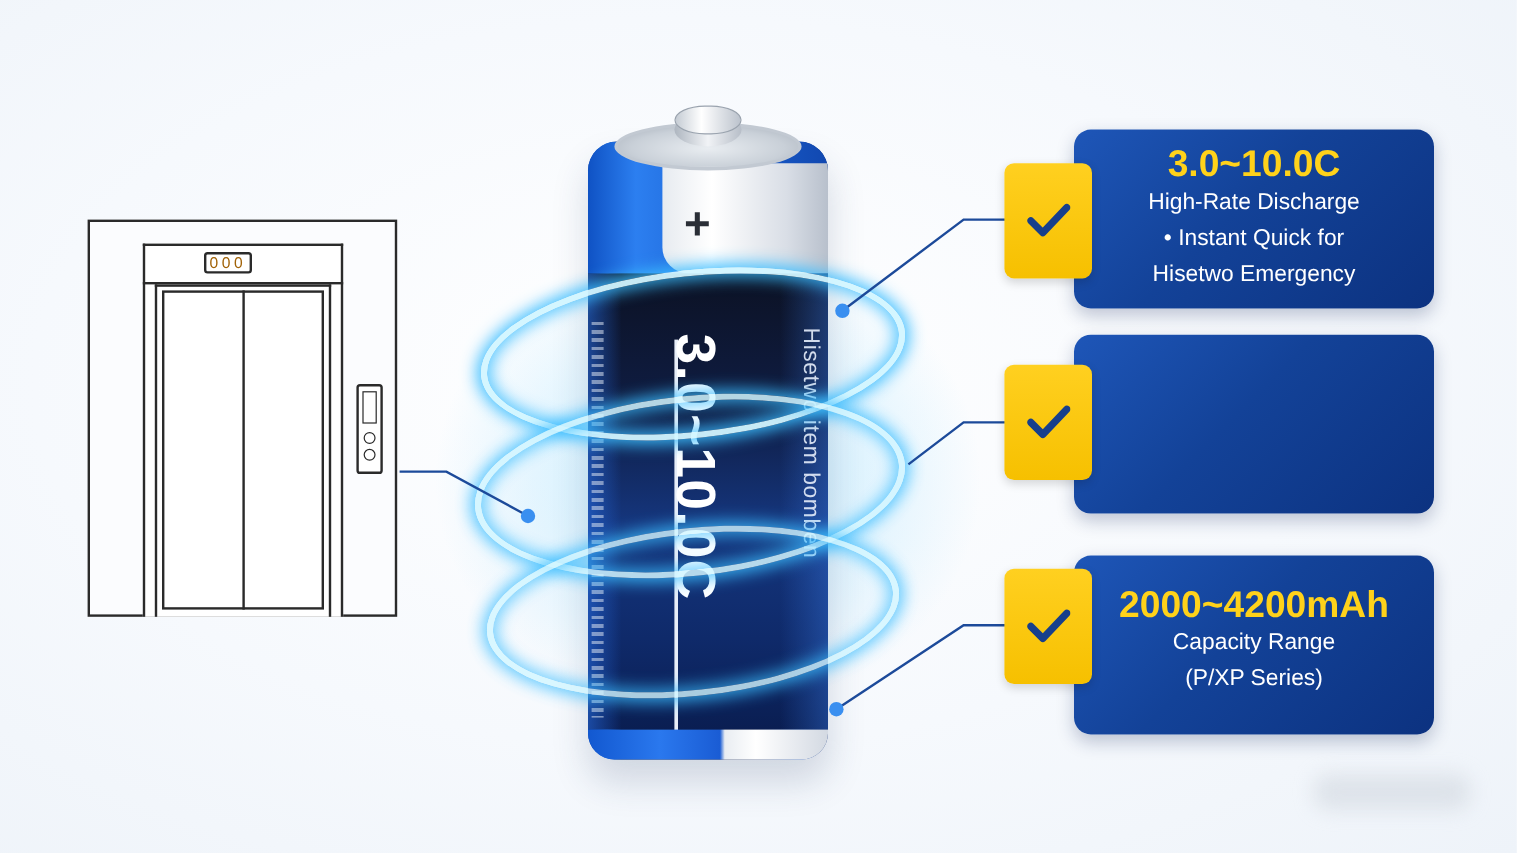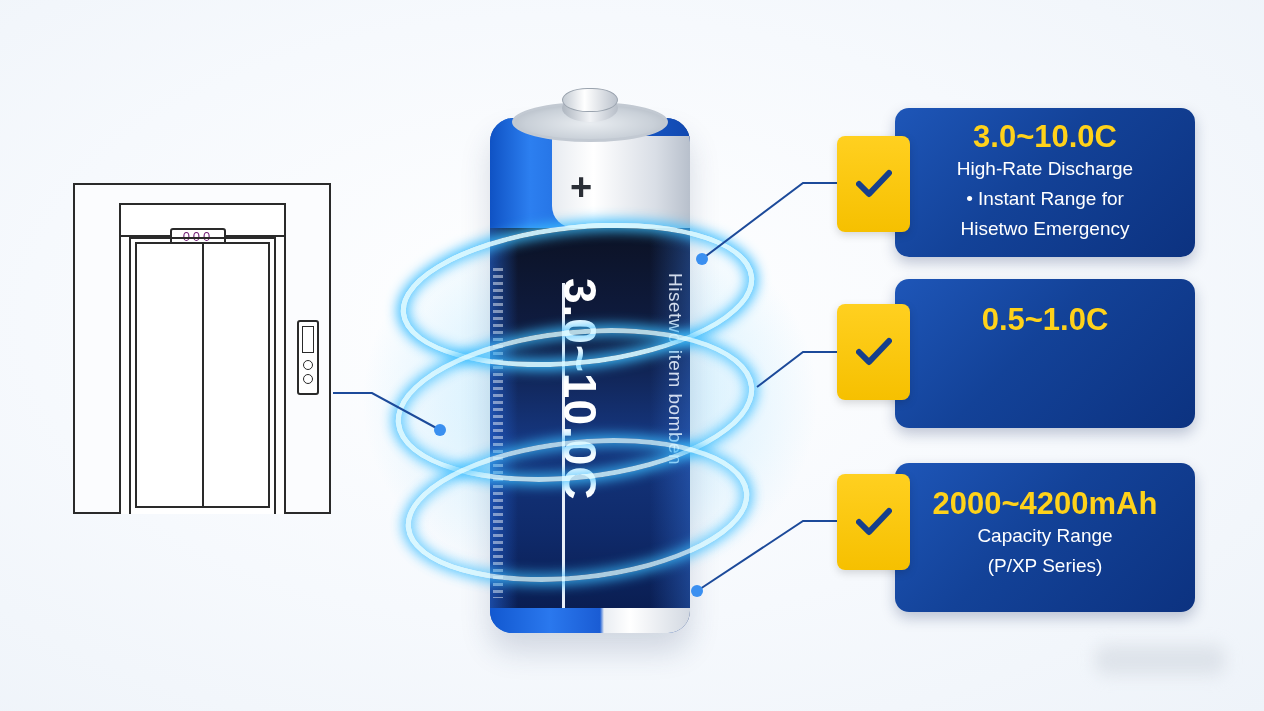--- a/index.html
+++ b/index.html
@@ -7,22 +7,22 @@
     width: 1264px; height: 711px; overflow: hidden; position: relative;
     background: radial-gradient(ellipse at 45% 45%, #ffffff 0%, #f6f9fd 55%, #eef3f9 100%);
     font-family: "Liberation Sans", sans-serif;
   }
   .abs { position: absolute; }
 
   
   .elev-wall { left: 73px; top: 183px; width: 258px; height: 331px; border: 2px solid #2a2a2a; background: #fbfcfe; box-sizing: border-box; }
   .elev-frame { left: 119px; top: 203px; width: 167px; height: 311px; border: 2px solid #2a2a2a; border-bottom: none; box-sizing: border-box; background: #fff; }
   .elev-header-bar { left: 119px; top: 235px; width: 167px; height: 0; border-top: 2px solid #2a2a2a; }
-  .elev-display { left: 170px; top: 228px; width: 56px; height: 18px; border: 2px solid #2a2a2a; border-radius: 3px; box-sizing: border-box;
-    font-family: "Liberation Sans", sans-serif; font-size: 13px; letter-spacing: 3px; text-align: center; line-height: 14px; color: #701a75; background: #fff; }
+  .elev-display { left: 170px; top: 210px; width: 40px; height: 18px; border: 2px solid #2a2a2a; border-radius: 3px; box-sizing: border-box;
+    font-family: "Liberation Sans", sans-serif; font-size: 13px; letter-spacing: 3px; text-align: center; line-height: 14px; color: #a16207; background: #fff; }
   .elev-door-outer { left: 129px; top: 237px; width: 147px; height: 277px; border: 2px solid #2a2a2a; border-bottom: none; box-sizing: border-box; }
   .elev-door-inner { left: 135px; top: 242px; width: 135px; height: 266px; border: 2px solid #2a2a2a; box-sizing: border-box; background: #fff; }
   .elev-door-split { left: 202px; top: 242px; width: 0; height: 266px; border-left: 2px solid #2a2a2a; }
   .elev-panel { left: 297px; top: 320px; width: 22px; height: 75px; border: 2px solid #2a2a2a; border-radius: 3px; box-sizing: border-box; background: #fff; }
   .elev-panel-screen { left: 302px; top: 326px; width: 12px; height: 27px; border: 1.5px solid #2a2a2a; box-sizing: border-box; }
   .elev-btn { width: 10px; height: 10px; border: 1.5px solid #2a2a2a; border-radius: 50%; box-sizing: border-box; left: 303px; }
 
   
   svg.connectors { position: absolute; left: 0; top: 0; width: 1264px; height: 711px; pointer-events: none; }
 
@@ -147,31 +147,30 @@
   <g fill="#3a8ff0">
     <circle cx="440" cy="430" r="6"></circle>
     <circle cx="702" cy="259" r="6"></circle>
     <circle cx="697" cy="591" r="6"></circle>
   </g>
 </svg>
 
 <div class="abs card" style="left:895px; top:108px;">
   <div class="card-title">3.0~10.0C</div>
   <div class="card-line">High-Rate Discharge</div>
-  <div class="card-line">• Instant Range for</div>
+  <div class="card-line">• Instant Quick for</div>
   <div class="card-line">Hisetwo Emergency</div>
 </div>
 <div class="abs check" style="left:837px; top:136px;">
   <svg width="36" height="30" viewBox="0 0 36 30">
       <path d="M3 15 L13 25 L33 4" stroke="#173f8c" stroke-width="6" fill="none" stroke-linecap="round" stroke-linejoin="round"></path>
     </svg>
 </div>
 
 <div class="abs card" style="left:895px; top:279px; padding-top:24px;">
-  <div class="card-title">0.5~1.0C</div>
 </div>
 <div class="abs check" style="left:837px; top:304px;">
   <svg width="36" height="30" viewBox="0 0 36 30">
       <path d="M3 15 L13 25 L33 4" stroke="#173f8c" stroke-width="6" fill="none" stroke-linecap="round" stroke-linejoin="round"></path>
     </svg>
 </div>
 
 <div class="abs card" style="left:895px; top:449px; padding-top:24px;margin-top:14px;">
   <div class="card-title">2000~4200mAh</div>
   <div class="card-line">Capacity Range</div>

